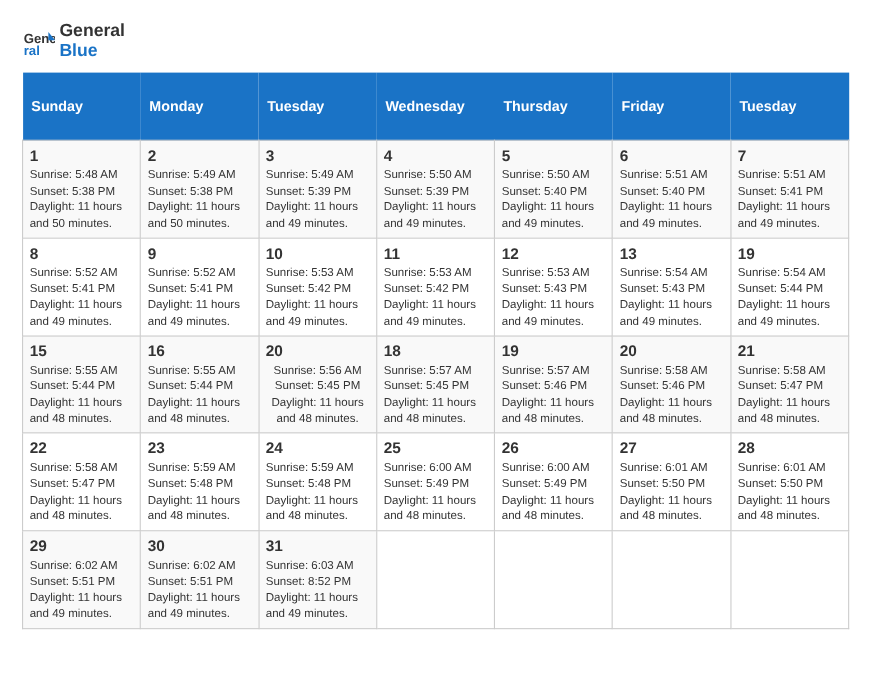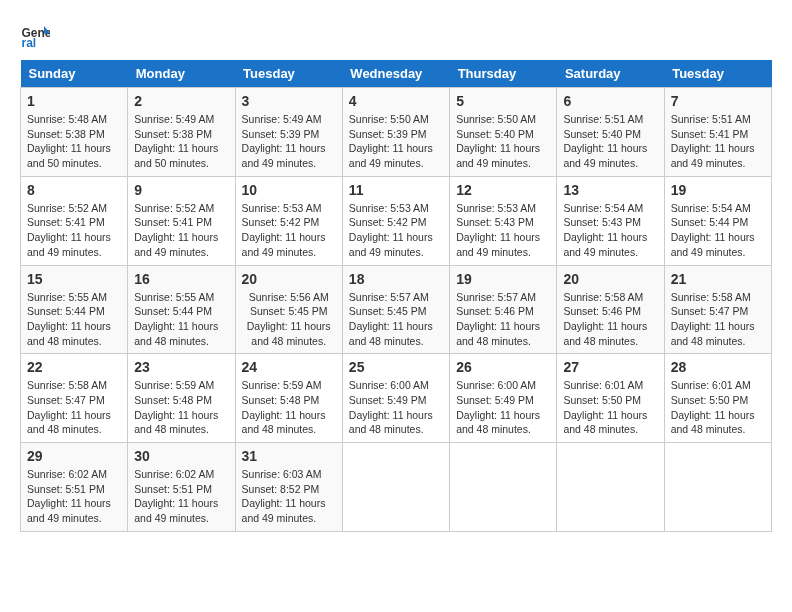--- a/index.html
+++ b/index.html
@@ -40,21 +40,21 @@
     }
     table {
       width: 100%;
       border-collapse: collapse;
       font-size: 11px;
     }
     thead tr th {
       background-color: #1a73c6;
       color: #fff;
       text-align: left;
-      padding: 6px 8px;
+      padding: 23px 8px;
       font-size: 13px;
       font-weight: bold;
     }
     tbody tr td {
       border: 1px solid #ccc;
       vertical-align: top;
       padding: 5px 6px;
       width: 107px;
       min-height: 80px;
       background: #fff;
@@ -80,36 +80,40 @@
 </head>
 <body>
 
 <div class="header-section">
   <div class="logo">
     <svg class="logo-icon" viewBox="0 0 40 40">
       <text x="2" y="22" font-size="16" font-weight="bold" fill="#333">Gene</text>
       <text x="2" y="36" font-size="16" font-weight="bold" fill="#1a73c6">ral</text>
       <polygon points="32,8 40,18 32,18" fill="#1a73c6"></polygon>
     </svg>
+    <div>
+      <div style="font-size:16px;font-weight:bold;color:#333;">General</div>
+      <div style="font-size:16px;font-weight:bold;color:#1a73c6;">Blue</div>
+    </div>
   </div>
   <div class="title-section">
     <div class="calendar-title"></div>
     <div class="calendar-subtitle"></div>
   </div>
 </div>
 
 <table>
   <thead>
     <tr>
     <th>Sunday</th>
         <th>Monday</th>
         <th>Tuesday</th>
         <th>Wednesday</th>
         <th>Thursday</th>
-        <th>Saturday</th>
+        <th>Friday</th>
         <th>Tuesday</th>
       </tr>
   </thead>
   <tbody id="calendar-body">
   <tr>
         <td>
           <div class="day-number">1</div>
           <div class="day-info" style="white-space: pre-line;">Sunrise: 5:48 AM
 Sunset: 5:38 PM
 Daylight: 11 hours

